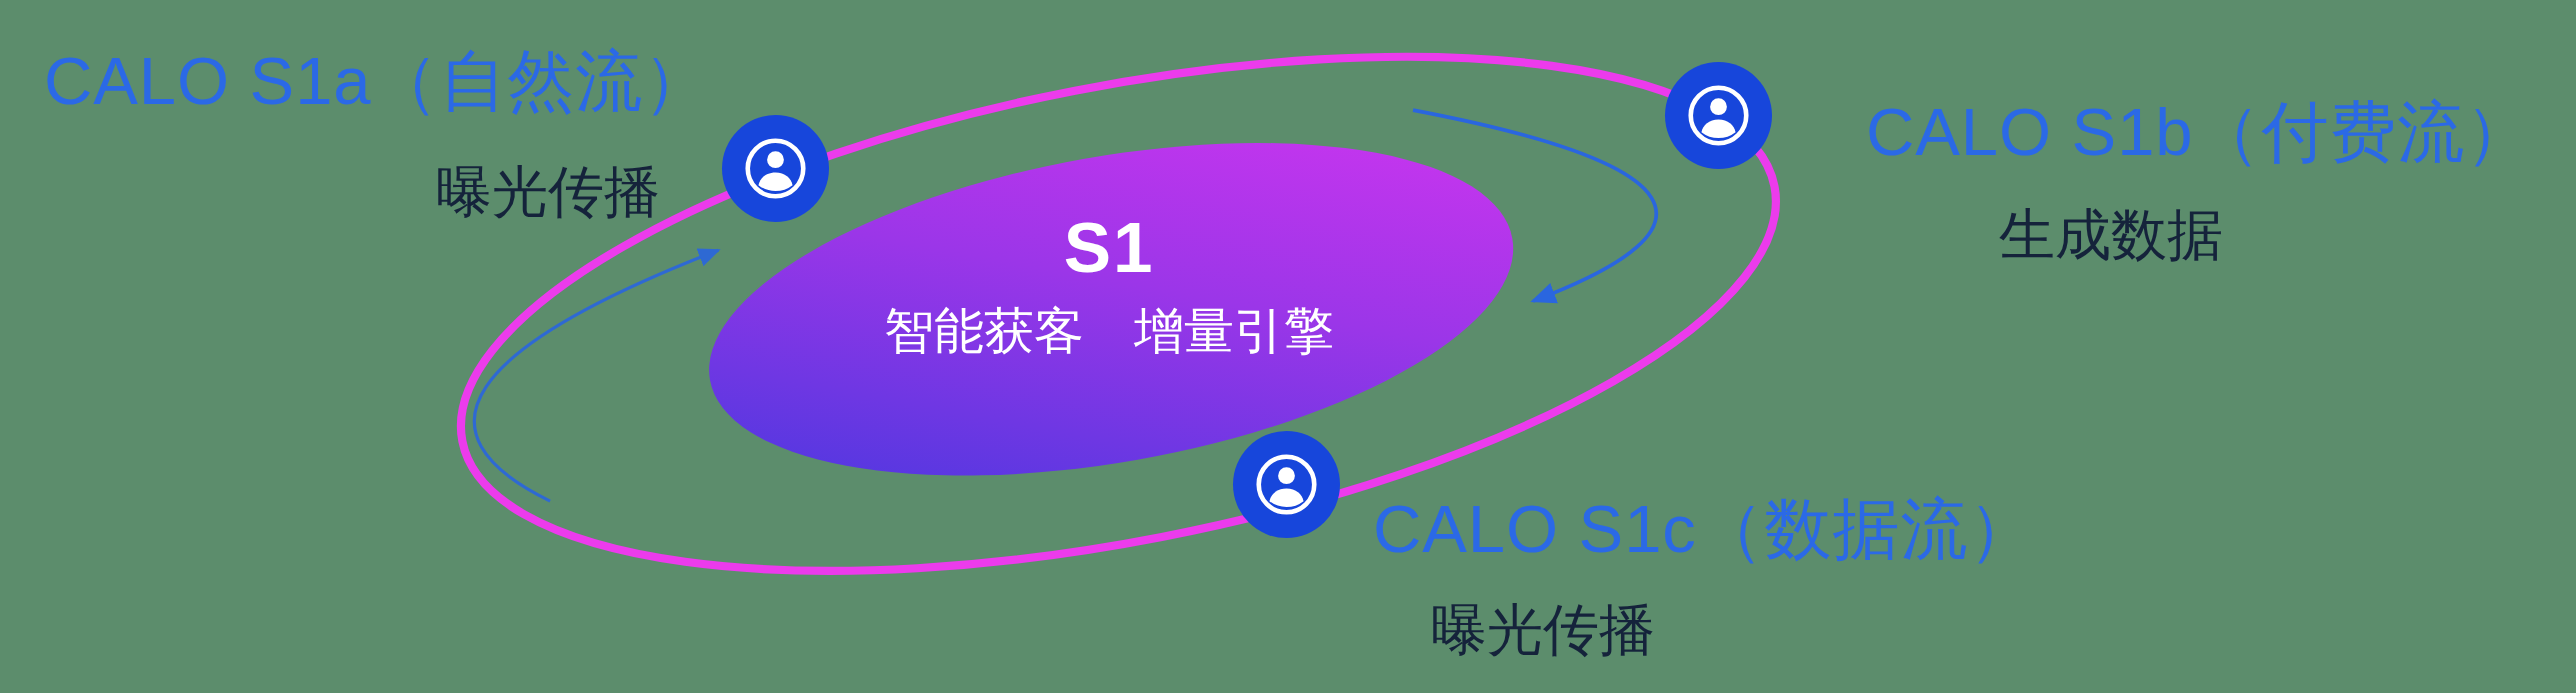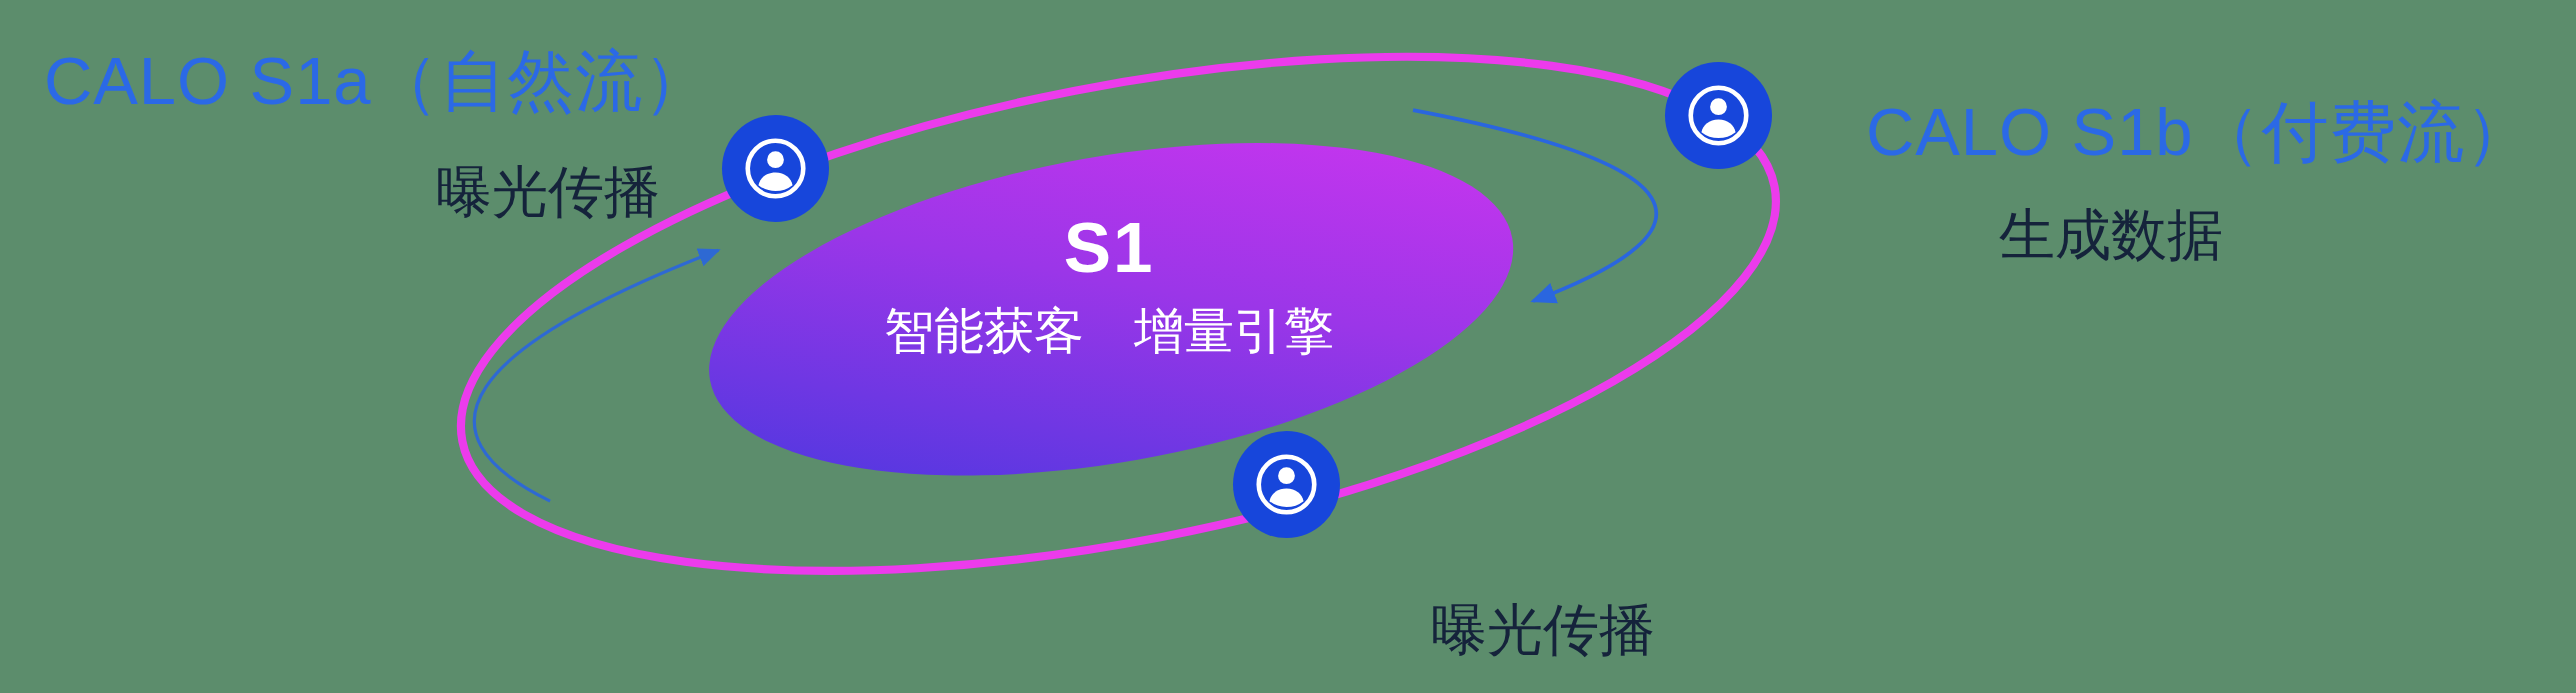--- a/index.html
+++ b/index.html
@@ -129,16 +129,17 @@
       <path d="M24 27 c -7 0 -11.5 4.2 -12.6 9.3 a 20.5 20.5 0 0 0 25.2 0 C 35.5 31.2 31 27 24 27 Z" fill="#ffffff"></path>
     </svg>
   </div>
 
   <div class="branch-label" id="label-s1a">CALO S1a（自然流）</div>
   <div class="branch-sub" id="sub-s1a">曝光传播</div>
 
   <div class="branch-label" id="label-s1b">CALO S1b（付费流）</div>
   <div class="branch-sub" id="sub-s1b">生成数据</div>
 
+  <div class="branch-label" id="label-s1c">CALO S1c（数据流）</div>
   <div class="branch-sub" id="sub-s1c">曝光传播</div>
 
 </div>
 
 
 </body></html>

